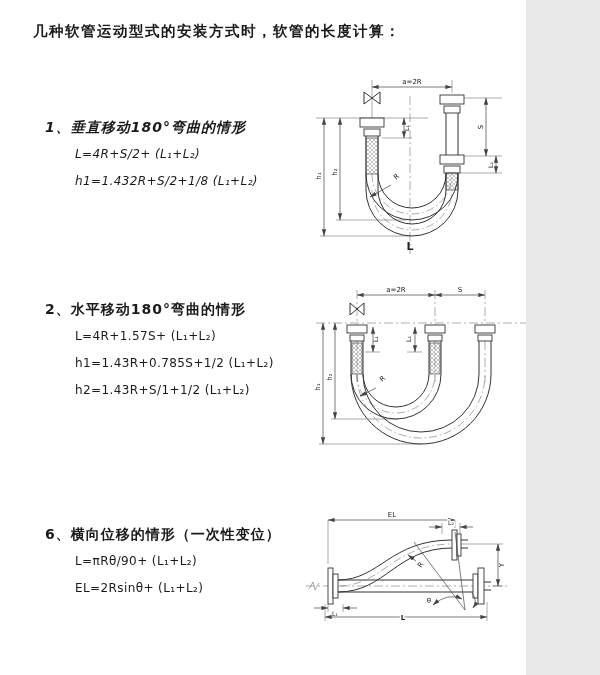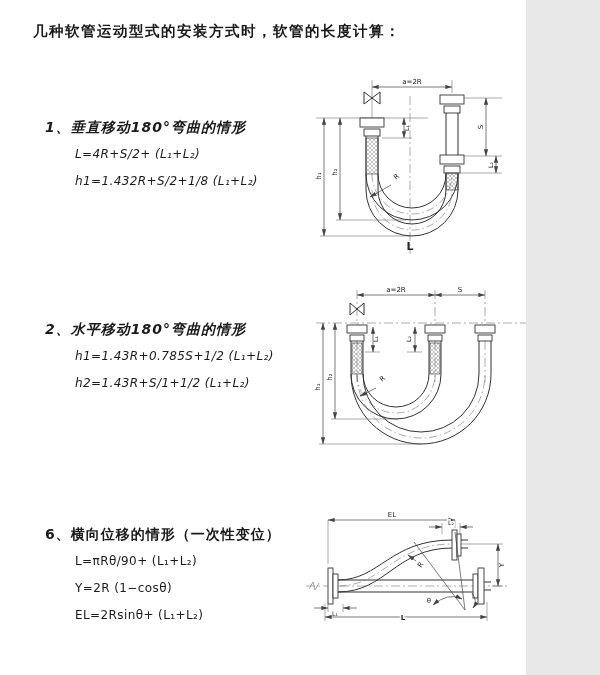--- a/index.html
+++ b/index.html
@@ -27,30 +27,30 @@
 <div class="page">
 
   <div class="title">几种软管运动型式的安装方式时，软管的长度计算：</div>
 
   <div class="sec" style="top:114px;font-style:italic;">
     <div class="heading">1、垂直移动180°弯曲的情形</div>
     <div class="formula">L=4R+S/2+ (L₁+L₂)</div>
     <div class="formula">h1=1.432R+S/2+1/8 (L₁+L₂)</div>
   </div>
 
-  <div class="sec" style="top:316px;font-style:italic;">
+  <div class="sec" style="top:296px;">
     <div class="heading">2、水平移动180°弯曲的情形</div>
+    <div class="formula">L=4R+1.57S+ (L₁+L₂)</div>
     <div class="formula">h1=1.43R+0.785S+1/2 (L₁+L₂)</div>
     <div class="formula">h2=1.43R+S/1+1/2 (L₁+L₂)</div>
   </div>
 
   <div class="sec" style="top:521px;">
     <div class="heading">6、横向位移的情形（一次性变位）</div>
     <div class="formula">L=πRθ/90+ (L₁+L₂)</div>
-    <div class="formula">Y=2R (1−cosθ)</div>
     <div class="formula">EL=2Rsinθ+ (L₁+L₂)</div>
   </div>
 
   <svg style="left:310px;top:72px;" width="245" height="188" viewBox="0 0 245 188">
     <defs>
       <marker id="ar1" viewBox="0 0 10 6" refX="9.5" refY="3" markerWidth="10" markerHeight="6" orient="auto-start-reverse">
         <path d="M0,0L10,3L0,6Z" fill="#444"></path>
       </marker>
       <pattern id="ht1" width="4" height="4" patternUnits="userSpaceOnUse">
         <path d="M0,4L4,0M0,0L4,4" stroke="#888" stroke-width="0.5"></path>

